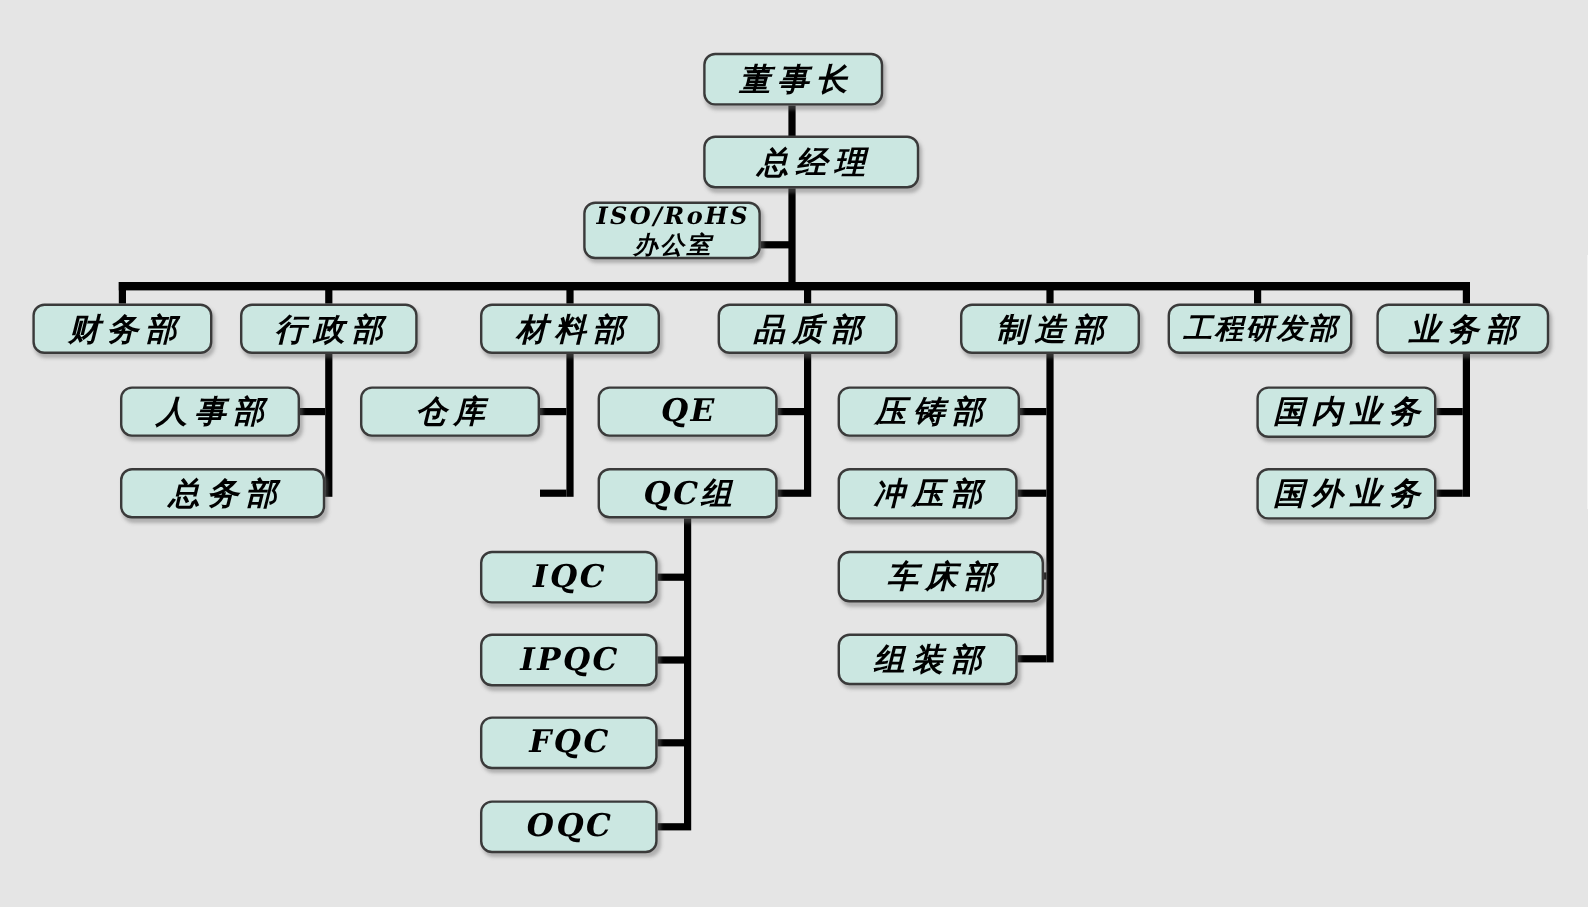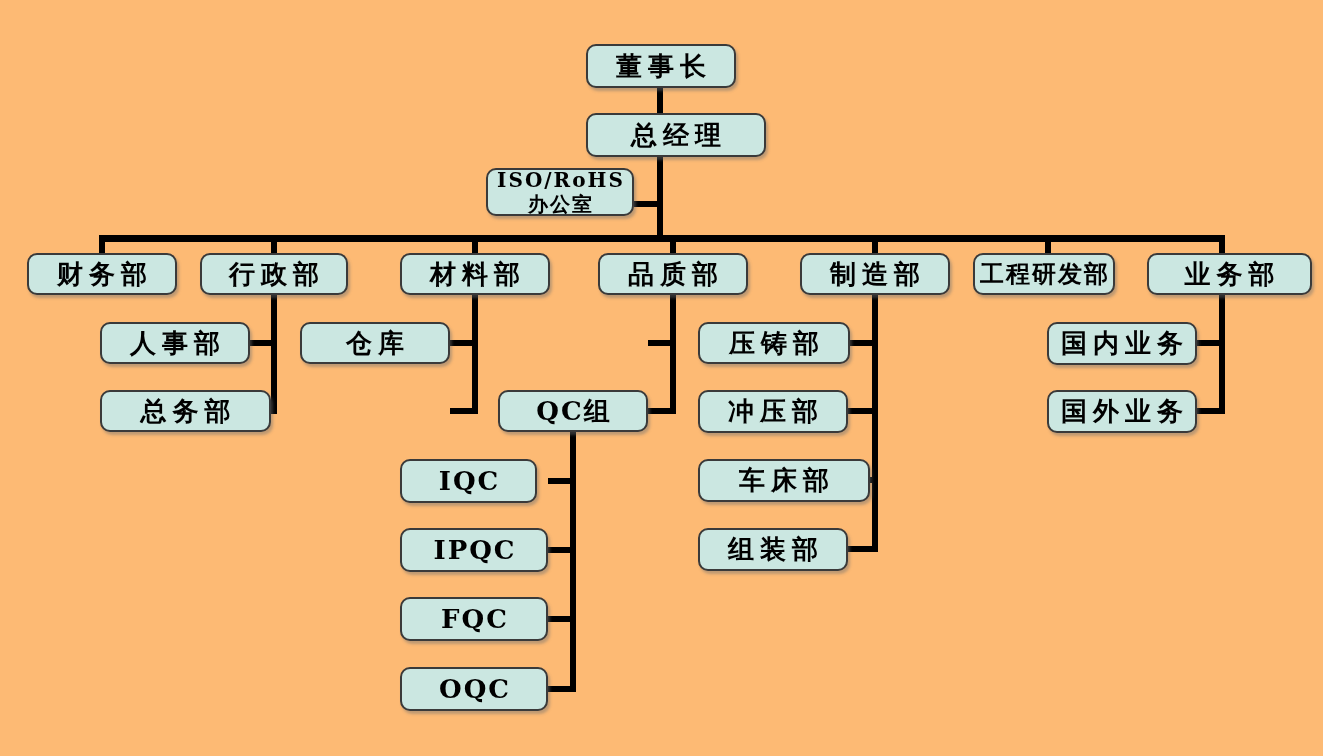--- a/index.html
+++ b/index.html
@@ -1,19 +1,20 @@
 <!DOCTYPE html>
 <html style="--fill: #cbe7e1; --border: #3a3a3a; --line: #000000; --text: #000000;"><head>
 <meta charset="utf-8">
 <style>
   html,body{margin:0;padding:0;background:#fff;}
   .canvas{
-    position:relative;width:1323px;height:756px;background:#fdba74;
+    position:relative;width:1323px;height:756px;background:#e5e5e5;
     font-family:"DejaVu Serif","Liberation Serif",serif;
     overflow:hidden;
+    font-style:italic;
   }
   .node{
     position:absolute;
     background:var(--fill,#cbe7e1);
     border:2px solid var(--border,#3a3a3a);
     border-radius:10px;
     box-sizing:border-box;
     display:flex;flex-direction:column;align-items:center;justify-content:center;
     color:var(--text,#000);
     font-weight:bold;font-size:26px;
@@ -79,31 +80,32 @@
   <div class="node two-line" style="left:486px;top:168px;width:148px;height:48px">
     <span>ISO/RoHS</span>
     <span>办公室</span>
   </div>
 
   <div class="node" style="left:200px;top:253px;width:148px;height:42px">行政部</div>
   <div class="node" style="left:27px;top:253px;width:150px;height:42px">财务部</div>
   <div class="node" style="left:400px;top:253px;width:150px;height:42px">材料部</div>
   <div class="node" style="left:598px;top:253px;width:150px;height:42px">品质部</div>
   <div class="node" style="left:800px;top:253px;width:150px;height:42px">制造部</div>
-  <div class="node small" style="left:973px;top:253px;width:142px;height:42px">工程研发部</div>
-  <div class="node" style="left:1147px;top:253px;width:165px;height:42px">业务部</div>
+  <div class="node small" style="left:973px;top:253px;width:154px;height:42px">工程研发部</div>
+  <div class="node" style="left:1147px;top:253px;width:144px;height:42px">业务部</div>
 
   <div class="node" style="left:100px;top:322px;width:150px;height:42px">人事部</div>
   <div class="node" style="left:100px;top:390px;width:171px;height:42px">总务部</div>
 
   <div class="node" style="left:300px;top:322px;width:150px;height:42px">仓库</div>
 
+  <div class="node latin" style="left:498px;top:322px;width:150px;height:42px">QE</div>
   <div class="node latin" style="left:498px;top:390px;width:150px;height:42px">QC组</div>
 
-  <div class="node latin" style="left:400px;top:459px;width:137px;height:44px">IQC</div>
+  <div class="node latin" style="left:400px;top:459px;width:148px;height:44px">IQC</div>
   <div class="node latin" style="left:400px;top:528px;width:148px;height:44px">IPQC</div>
   <div class="node latin" style="left:400px;top:597px;width:148px;height:44px">FQC</div>
   <div class="node latin" style="left:400px;top:667px;width:148px;height:44px">OQC</div>
 
   <div class="node" style="left:698px;top:322px;width:152px;height:42px">压铸部</div>
   <div class="node" style="left:698px;top:390px;width:150px;height:43px">冲压部</div>
   <div class="node" style="left:698px;top:459px;width:172px;height:43px">车床部</div>
   <div class="node" style="left:698px;top:528px;width:150px;height:43px">组装部</div>
 
   <div class="node" style="left:1047px;top:322px;width:150px;height:43px">国内业务</div>

